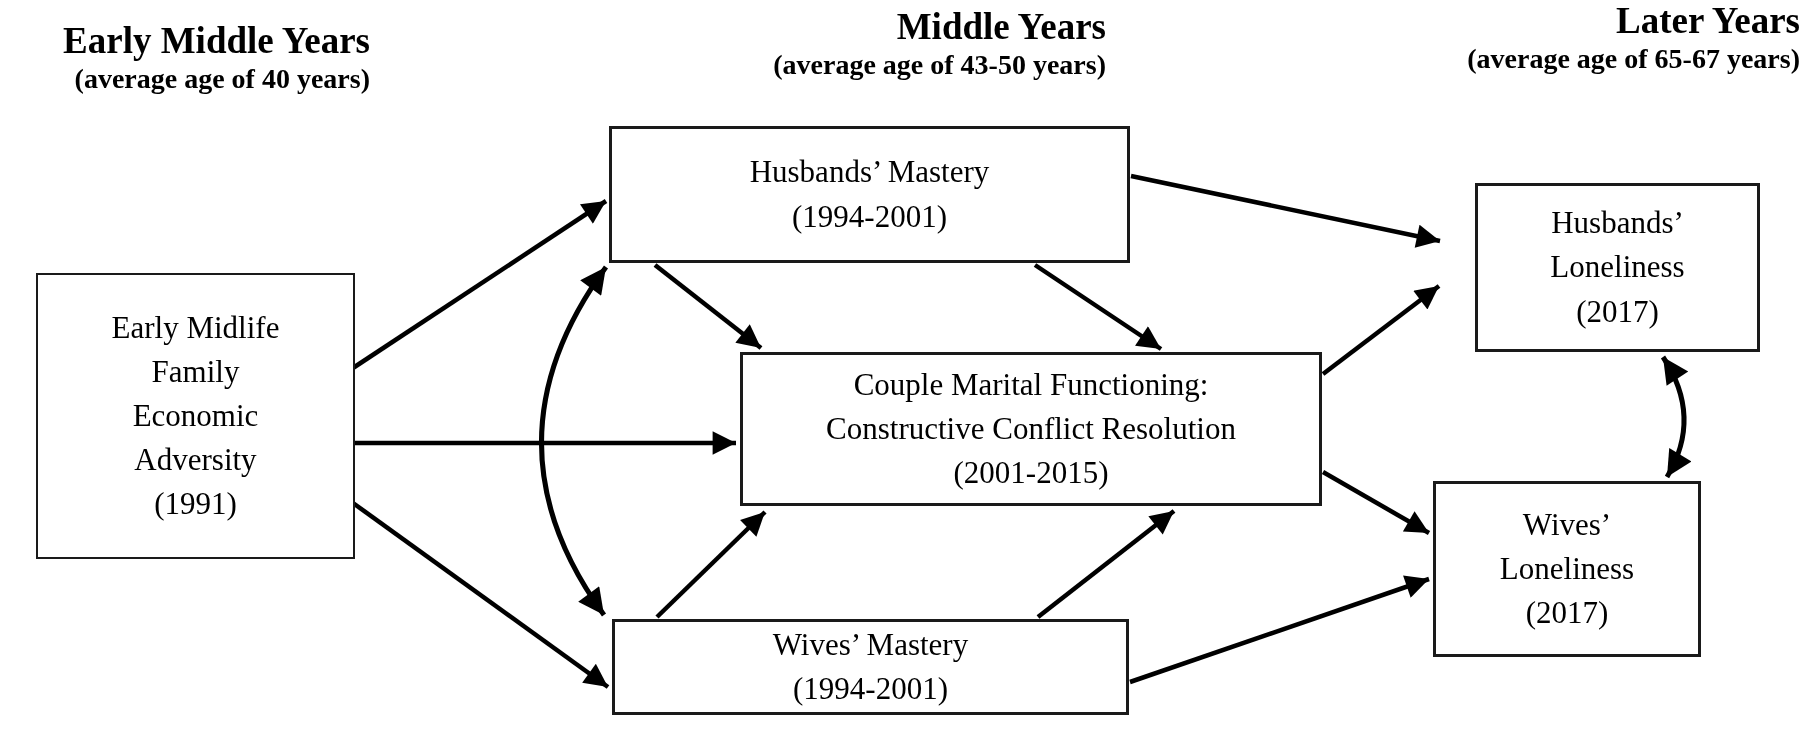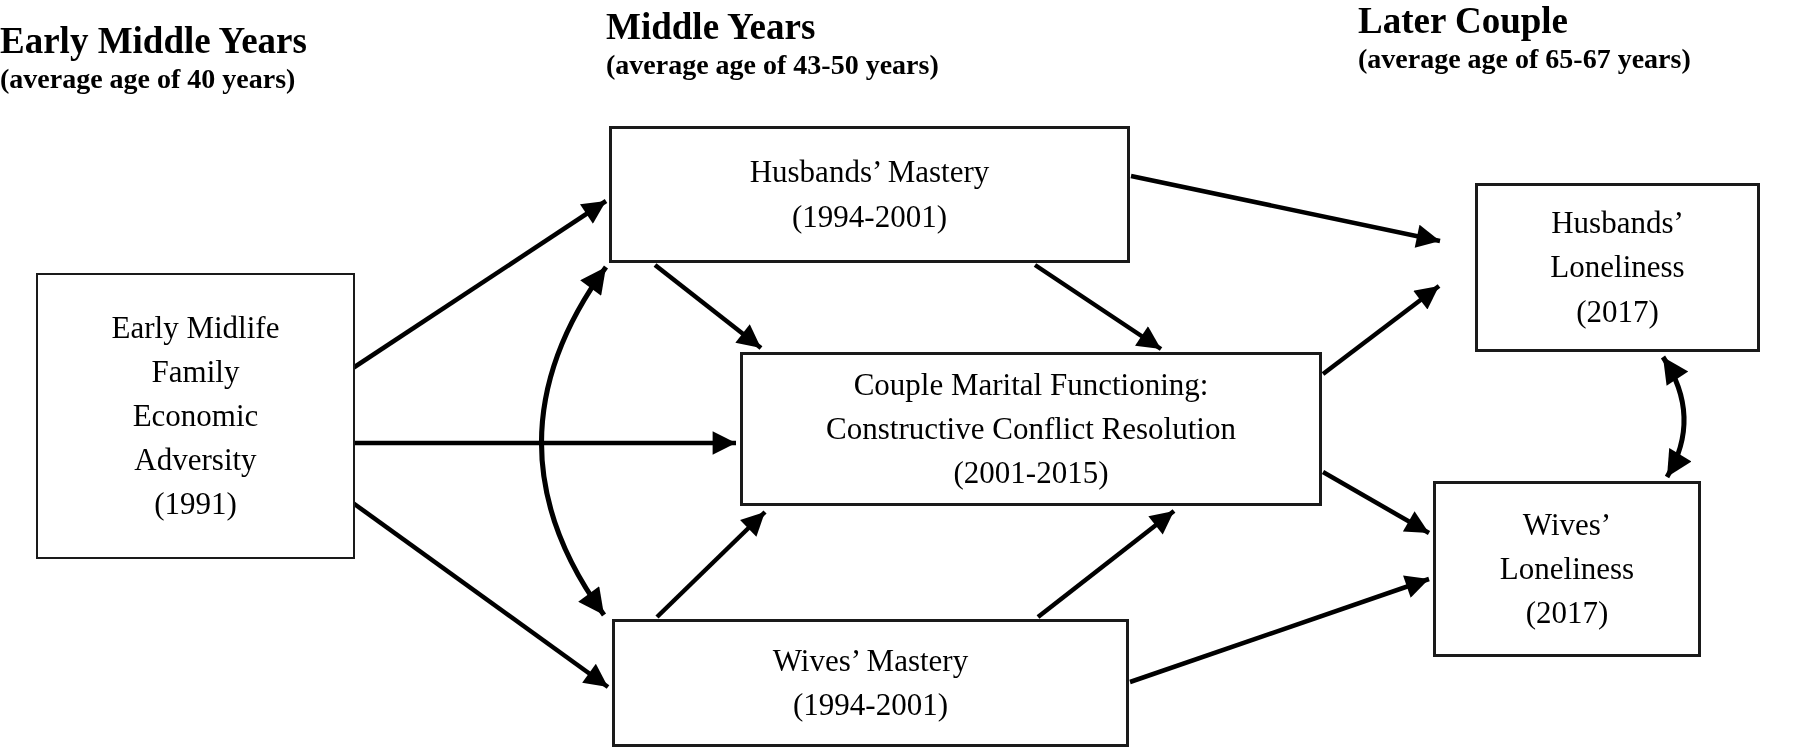--- a/index.html
+++ b/index.html
@@ -16,21 +16,21 @@
     color: #000000;
   }
   .arrow-layer {
     position: absolute;
     left: 0;
     top: 0;
     z-index: 1;
   }
   .col-header {
     position: absolute;
-    text-align: left;
+    text-align: right;
     z-index: 2;
     line-height: 1.15;
   }
   .col-header .hdr-title {
     display: block;
     font-size: 37px;
     font-weight: bold;
   }
   .col-header .hdr-sub {
     display: block;
@@ -49,21 +49,21 @@
     text-align: center;
     z-index: 2;
     font-size: 31px;
     line-height: 1.42;
   }
   .node .box-line { display: block; }
 
   #node-adversity            { left: 36px;   top: 273px; width: 319px; height: 286px; border-width: 2px; }
   #node-husbands-mastery     { left: 609px;  top: 126px; width: 521px; height: 137px; }
   #node-marital-functioning  { left: 740px;  top: 352px; width: 582px; height: 154px; }
-  #node-wives-mastery        { left: 612px;  top: 619px; width: 517px; height: 128px; }
+  #node-wives-mastery        { left: 612px;  top: 619px; width: 517px; height: 96px; }
   #node-husbands-loneliness  { left: 1443px; top: 183px; width: 285px; height: 169px; margin-left: 32px; }
   #node-wives-loneliness     { left: 1433px; top: 481px; width: 268px; height: 176px; }
 
   #header-early  { left: 0px;    top: 20px; width: 370px; }
   #header-middle { left: 606px;  top: 6px;  width: 500px; }
   #header-later  { left: 1358px; top: 0px;  width: 442px; }
 </style>
 </head>
 <body>
 
@@ -97,21 +97,21 @@
 
 <div class="col-header" id="header-early">
   <span class="hdr-title">Early Middle Years</span>
   <span class="hdr-sub">(average age of 40 years)</span>
 </div>
 <div class="col-header" id="header-middle">
   <span class="hdr-title">Middle Years</span>
   <span class="hdr-sub">(average age of 43-50 years)</span>
 </div>
 <div class="col-header" id="header-later">
-  <span class="hdr-title">Later Couple</span>
+  <span class="hdr-title">Later Years</span>
   <span class="hdr-sub">(average age of 65-67 years)</span>
 </div>
 
 <div class="node" id="node-adversity">
   <span class="box-line">Early Midlife</span>
   <span class="box-line">Family</span>
   <span class="box-line">Economic</span>
   <span class="box-line">Adversity</span>
   <span class="box-line">(1991)</span>
 </div>

